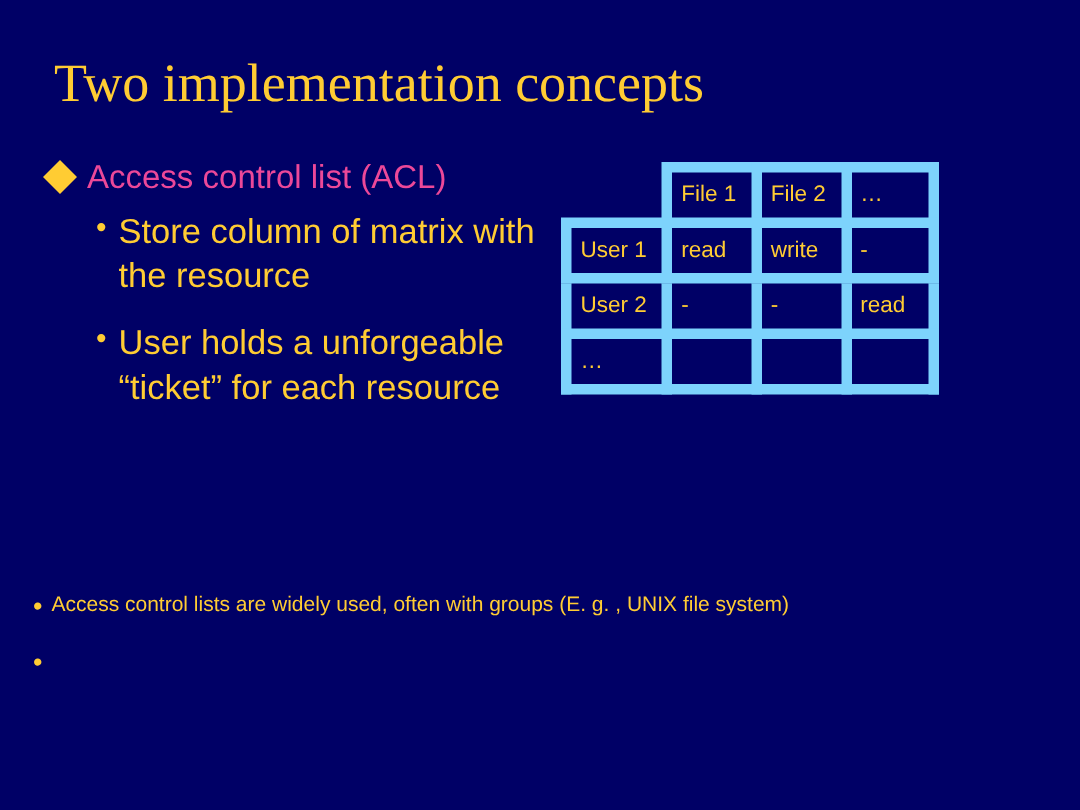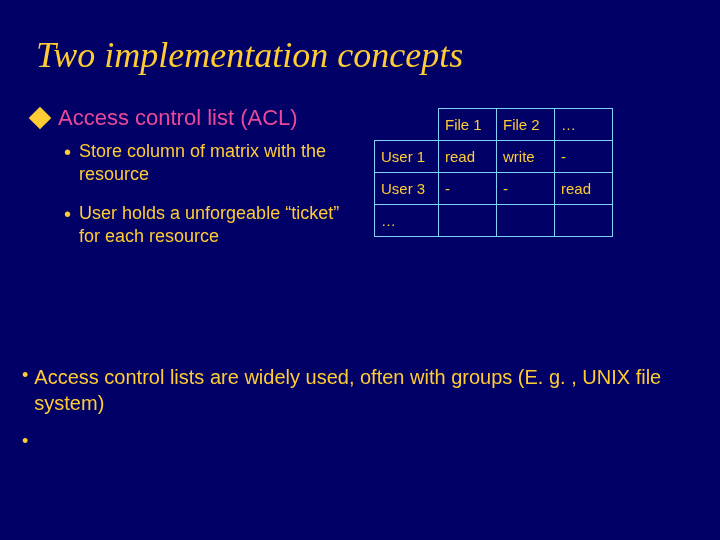--- a/index.html
+++ b/index.html
@@ -17,21 +17,20 @@
     height: 100%;
     position: relative;
   }
   .title {
     font-family: "Times New Roman", serif;
     font-size: 36px;
     color: #ffcc33;
     font-weight: normal;
     margin-bottom: 28px;
     margin-left: 6px;
-    font-style: italic;
   }
   .cols {
     display: flex;
     gap: 14px;
   }
   .left {
     flex: 0 0 330px;
   }
   .right {
     flex: 1;
@@ -60,32 +59,32 @@
     display: flex;
     align-items: flex-start;
   }
   .bullet {
     font-size: 20px;
     color: #ffcc33;
     margin-right: 8px;
     line-height: 1.2;
   }
   .subtext {
-    font-size: 18px;
+    font-size: 23px;
     color: #ffcc33;
     line-height: 1.28;
   }
   table.matrix {
     border-collapse: collapse;
     font-size: 15px;
     color: #ffcc33;
     margin-top: 4px;
   }
   table.matrix td, table.matrix th {
-    border: 1px solid #7dd3fc;
+    border: 7px solid #7dd3fc;
     padding: 6px 10px 7px 6px;
     text-align: left;
     font-weight: normal;
     min-width: 58px;
     height: 32px;
     vertical-align: middle;
   }
   table.matrix th.rowhead {
     min-width: 64px;
     margin-top: 16px;
@@ -105,21 +104,21 @@
     align-items: flex-start;
     margin-bottom: 14px;
   }
   .footbullet {
     font-size: 18px;
     color: #ffcc33;
     margin-right: 6px;
     line-height: 1.25;
   }
   .foottext {
-    font-size: 20px;
+    font-size: 14px;
     color: #ffcc33;
     line-height: 1.3;
   }
 </style>
 </head>
 <body>
 
 <div class="slide">
 
   <h1 class="title">Two implementation concepts</h1>
@@ -152,21 +151,21 @@
           <th>File 2</th>
           <th>…</th>
         </tr>
         <tr>
           <th class="rowhead">User 1</th>
           <td>read</td>
           <td>write</td>
           <td>-</td>
         </tr>
         <tr>
-          <th class="rowhead">User 3</th>
+          <th class="rowhead">User 2</th>
           <td>-</td>
           <td>-</td>
           <td>read</td>
         </tr>
         <tr>
           <th class="rowhead">…</th>
           <td></td>
           <td></td>
           <td></td>
         </tr>

